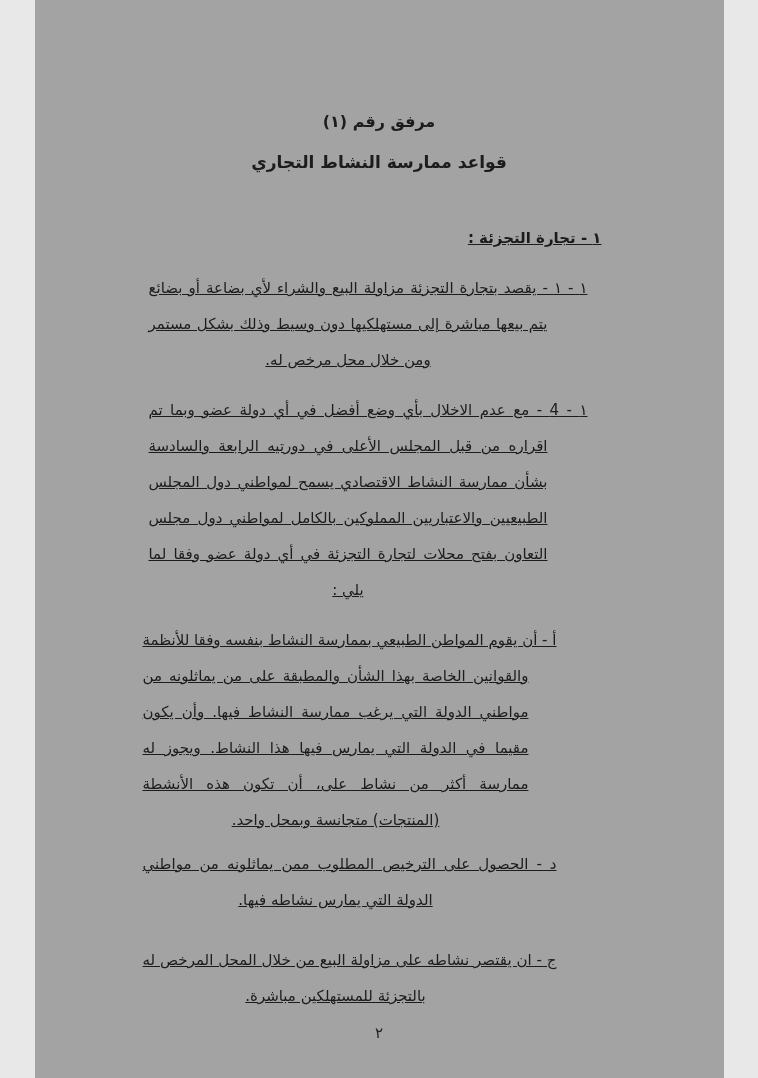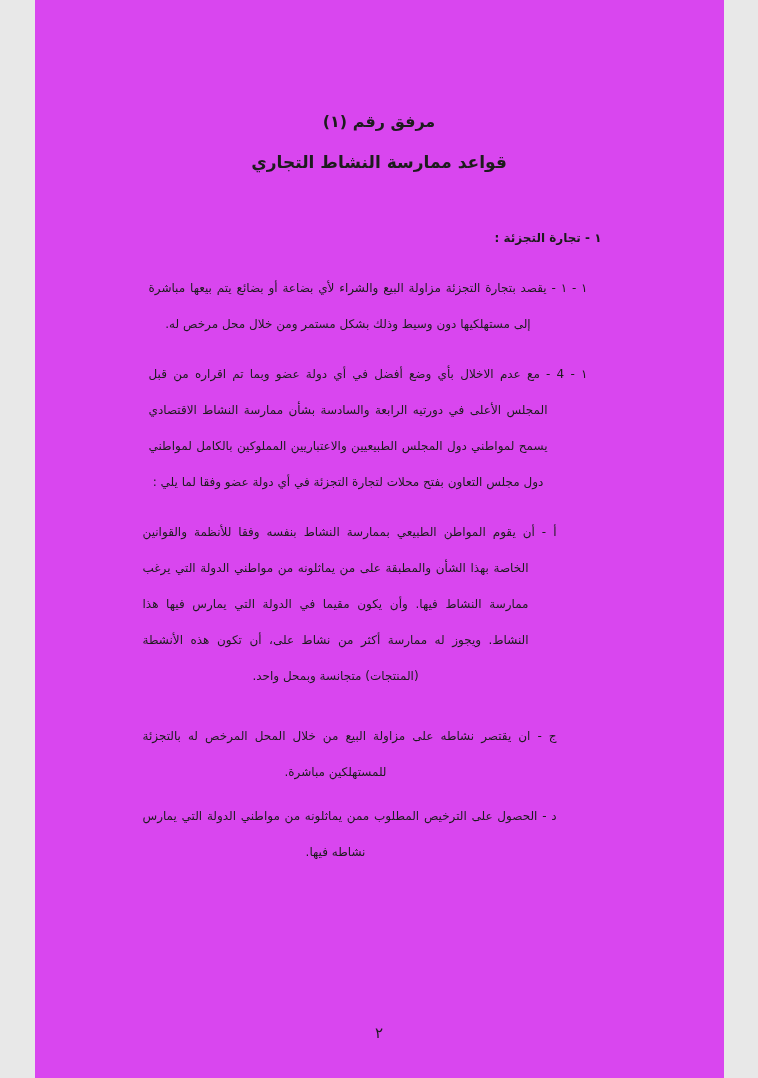--- a/index.html
+++ b/index.html
@@ -5,21 +5,21 @@
   html, body {
     margin: 0;
     padding: 0;
     background: #e8e8e8;
   }
   .page {
     position: relative;
     width: 689px;
     height: 1078px;
     margin: 0 auto;
-    background: #d946ef;
+    background: #a3a3a3;
     overflow: hidden;
     direction: rtl;
     font-family: "DejaVu Sans", sans-serif;
     color: #1c1c1c;
   }
   .doc-header {
     padding-top: 112px;
     text-align: center;
   }
   .annex-number {
@@ -28,22 +28,23 @@
     letter-spacing: 0.5px;
   }
   .doc-title {
     margin-top: 21px;
     font-size: 17px;
     font-weight: bold;
     letter-spacing: 0.5px;
   }
   .doc-body {
     margin: 48px 122px 0 100px; 
-    font-size: 12px;
+    font-size: 15px;
     line-height: 36px;
+    text-decoration: underline;
   }
   .section-heading {
     font-weight: bold;
     text-align: right;
     margin: 0 0 2px 0;
   }
   p.clause {
     margin: 14px;
     text-align: justify;
     text-align-last: center;
@@ -85,21 +86,21 @@
 
     <p class="section-heading">١ - تجارة التجزئة :</p>
 
     <p class="clause">١ - ١ - يقصد بتجارة التجزئة مزاولة البيع والشراء لأي بضاعة أو بضائع يتم بيعها مباشرة إلى مستهلكيها دون وسيط وذلك بشكل مستمر ومن خلال محل مرخص له.</p>
 
     <p class="clause">١ - 4 - مع عدم الاخلال بأي وضع أفضل في أي دولة عضو وبما تم اقراره من قبل المجلس الأعلى في دورتيه الرابعة والسادسة بشأن ممارسة النشاط الاقتصادي يسمح لمواطني دول المجلس الطبيعيين والاعتباريين المملوكين بالكامل لمواطني دول مجلس التعاون بفتح محلات لتجارة التجزئة في أي دولة عضو وفقا لما يلي :</p>
 
     <p class="sub-clause">أ - أن يقوم المواطن الطبيعي بممارسة النشاط بنفسه وفقا للأنظمة والقوانين الخاصة بهذا الشأن والمطبقة على من يماثلونه من مواطني الدولة التي يرغب ممارسة النشاط فيها. وأن يكون مقيما في الدولة التي يمارس فيها هذا النشاط. ويجوز له ممارسة أكثر من نشاط على، أن تكون هذه الأنشطة (المنتجات) متجانسة وبمحل واحد.</p>
 
 
+    <p class="sub-clause">د - الحصول على الترخيص المطلوب ممن يماثلونه من مواطني الدولة التي يمارس نشاطه فيها.</p>
+
     <p class="sub-clause extra-gap">ج - ان يقتصر نشاطه على مزاولة البيع من خلال المحل المرخص له بالتجزئة للمستهلكين مباشرة.</p>
-
-    <p class="sub-clause">د - الحصول على الترخيص المطلوب ممن يماثلونه من مواطني الدولة التي يمارس نشاطه فيها.</p>
 
   </div>
 
   <div class="page-number">٢</div>
 
 </div>
 
 </body></html>

